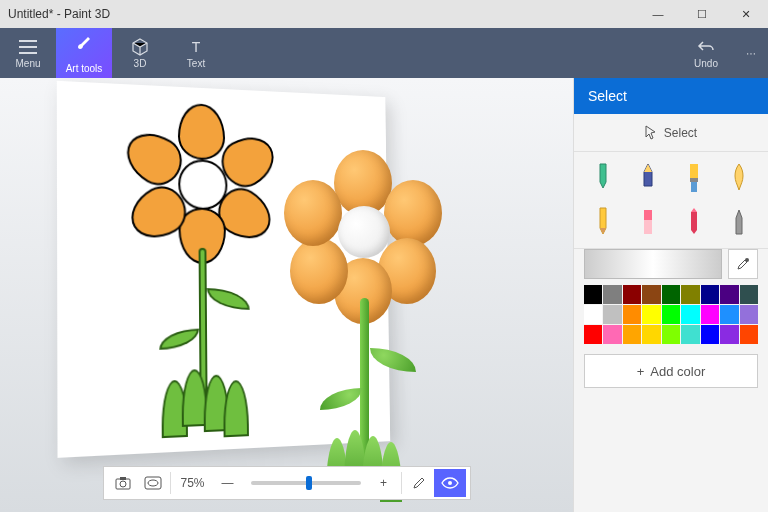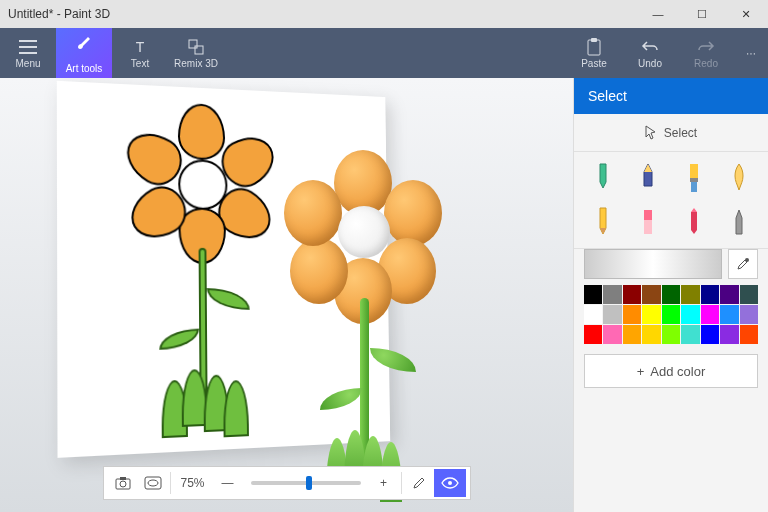--- a/index.html
+++ b/index.html
@@ -94,59 +94,42 @@
     <span class="ribbon-icon">
         <svg width="18" height="18" viewBox="0 0 18 18">
           <path d="M3 15c0-2 2-3 3-3l7-7 2 2-7 7c0 1-1 3-3 3-1 0-2-1-2-2z" fill="currentColor"></path>
         </svg>
       </span>
     <span>Art tools</span>
   </div>
   <div class="ribbon-item">
     <span class="ribbon-icon">
         <svg width="18" height="18" viewBox="0 0 18 18">
+          <path d="M9 1l7 4v8l-7 4-7-4V5z" fill="none" stroke="currentColor" stroke-width="1.2"></path>
+          <path d="M2 5l7 4 7-4M9 9v8" stroke="currentColor" stroke-width="1.2"></path>
+        </svg>
+      </span>
+    <span>3D</span>
+  </div>
+  <div class="ribbon-item">
+    <span class="ribbon-icon">
+        <svg width="18" height="18" viewBox="0 0 18 18">
           <text x="9" y="14" text-anchor="middle" font-size="14" fill="currentColor" font-family="serif">T</text>
         </svg>
       </span>
     <span>Text</span>
-  </div>
-  <div class="ribbon-item">
-    <span class="ribbon-icon">
-        <svg width="18" height="18" viewBox="0 0 18 18">
-          <rect x="2" y="2" width="8" height="8" fill="none" stroke="currentColor"></rect>
-          <rect x="8" y="8" width="8" height="8" fill="none" stroke="currentColor"></rect>
-        </svg>
-      </span>
-    <span>Remix 3D</span>
   </div>
   <div class="ribbon-spacer"></div>
   <div class="ribbon-item">
     <span class="ribbon-icon">
-        <svg width="16" height="18" viewBox="0 0 16 18">
-          <rect x="2" y="2" width="12" height="15" rx="1" fill="none" stroke="currentColor"></rect>
-          <rect x="5" y="0" width="6" height="4" rx="1" fill="currentColor"></rect>
-        </svg>
-      </span>
-    <span>Paste</span>
-  </div>
-  <div class="ribbon-item">
-    <span class="ribbon-icon">
         <svg width="18" height="14" viewBox="0 0 18 14">
           <path d="M6 2L2 6l4 4M2 6h10a4 4 0 014 4" fill="none" stroke="currentColor" stroke-width="1.5"></path>
         </svg>
       </span>
     <span>Undo</span>
-  </div>
-  <div class="ribbon-item disabled">
-    <span class="ribbon-icon">
-        <svg width="18" height="14" viewBox="0 0 18 14">
-          <path d="M12 2l4 4-4 4M16 6H6a4 4 0 00-4 4" fill="none" stroke="currentColor" stroke-width="1.5"></path>
-        </svg>
-      </span>
-    <span>Redo</span>
   </div>
   <div class="ribbon-item" style="width:34px">
     <span class="ribbon-icon">⋯</span>
   </div>
 </div>
 
 <div class="main">
   <div class="canvas-area">
     <div class="canvas-3d">
       <div class="flower-2d">

